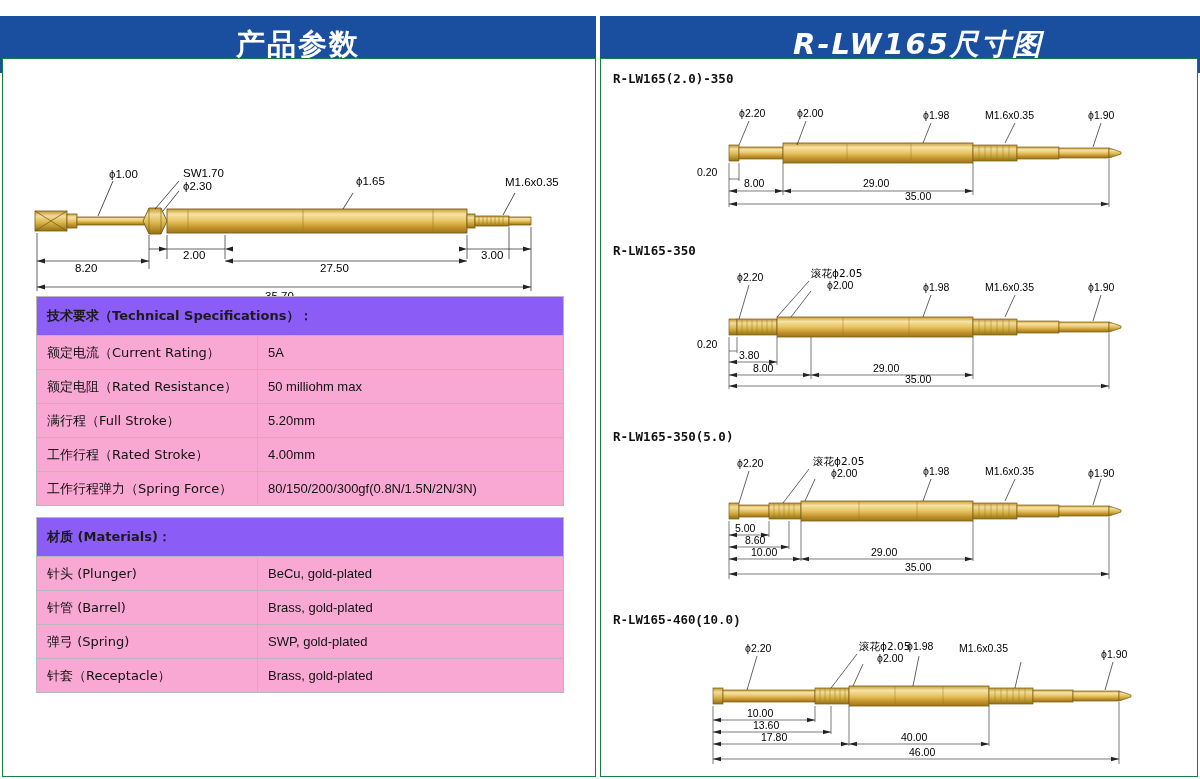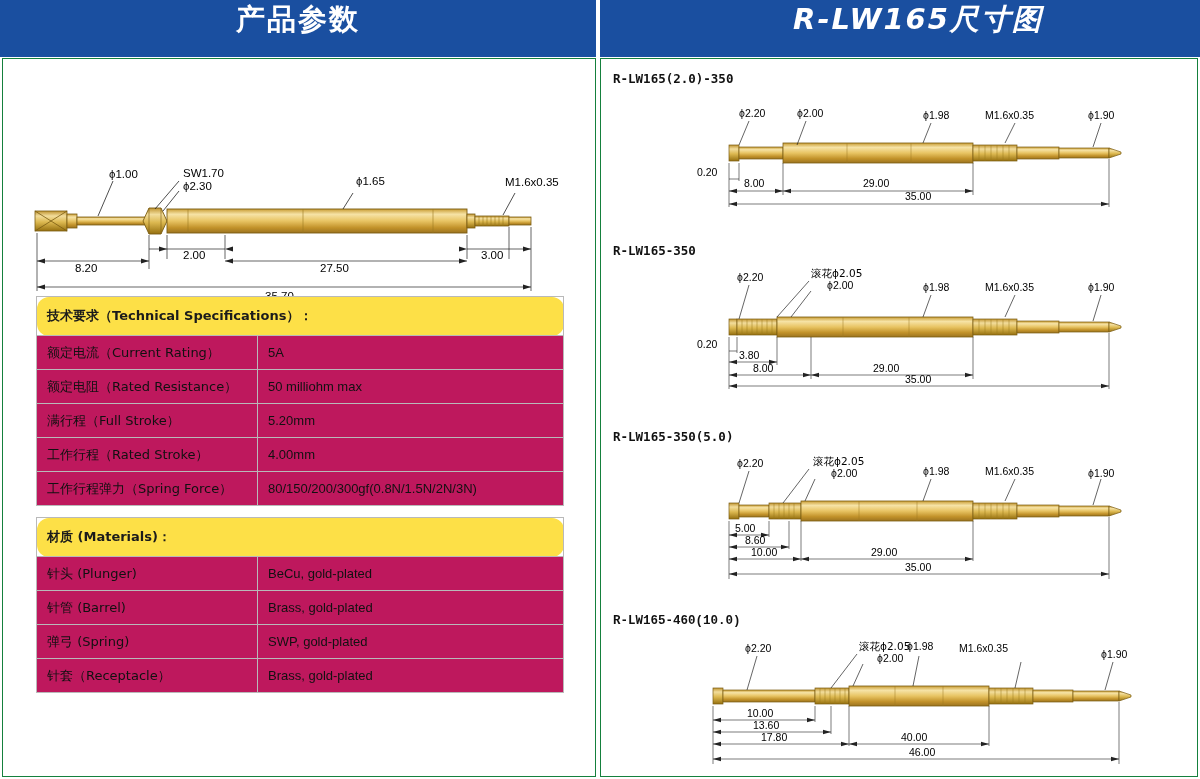--- a/index.html
+++ b/index.html
@@ -7,23 +7,23 @@
     width:1200px;height:779px;
     background:#ffffff;
     font-family:"Liberation Sans","DejaVu Sans",sans-serif;
     color:#111;
     overflow:hidden;
   }
   .page{position:relative;width:1200px;height:779px;}
 
   
   .hdr{
-    position:absolute;top:0;height:57px;
+    position:absolute;top:16px;height:57px;
     background:#1a4fa0;
-    display:flex;align-items:flex-start;justify-content:center;
+    display:flex;align-items:center;justify-content:center;
   }
   .hdr-left{left:0;width:596px;}
   .hdr-right{left:600px;width:636px;font-style:italic;}
   .hdr-title{
     color:#ffffff;font-size:29px;font-weight:bold;letter-spacing:2px;
     font-family:"DejaVu Sans","Liberation Sans",sans-serif;
   }
 
   
   .panel{
@@ -44,28 +44,27 @@
     position:absolute;
     border-collapse:collapse;
     width:528px;left:33px;
     font-size:13px;
   }
   .tbl td{
     border:1px solid #b9b9b9;
     padding:7px 10px;
     height:19px;
     vertical-align:middle;
-    background:#be185d;
+    background:#f9a8d4;
   }
   .tbl tr.head td{
-    background:#fde047;
+    background:#8b5cf6;
     font-weight:bold;
     color:#1b1b1b;
     height:24px;
-    border-radius:12px;
   }
   .tbl td.k{width:200px;}
   .tbl-spec{top:237px;}
   .tbl-mat{top:458px;}
 
   .cn{font-family:"DejaVu Sans","Liberation Sans",sans-serif;}
 
   
   .vblock{position:absolute;left:0;width:598px;}
   .vlabel{

